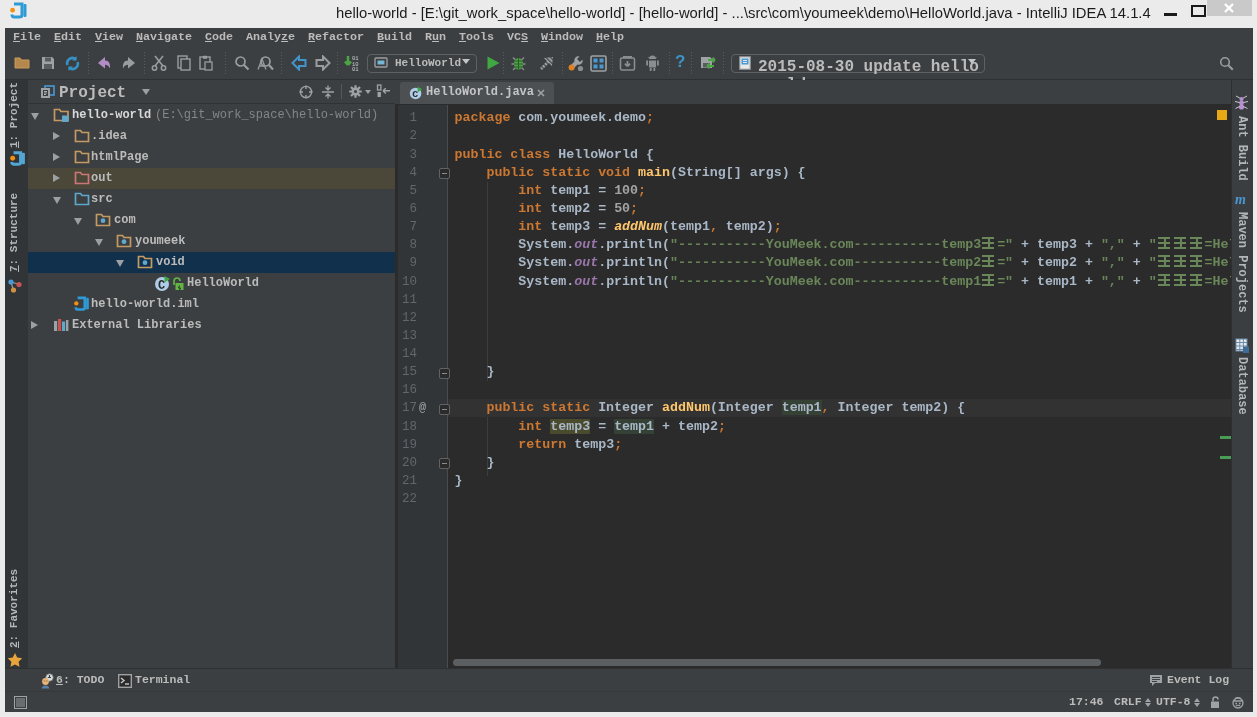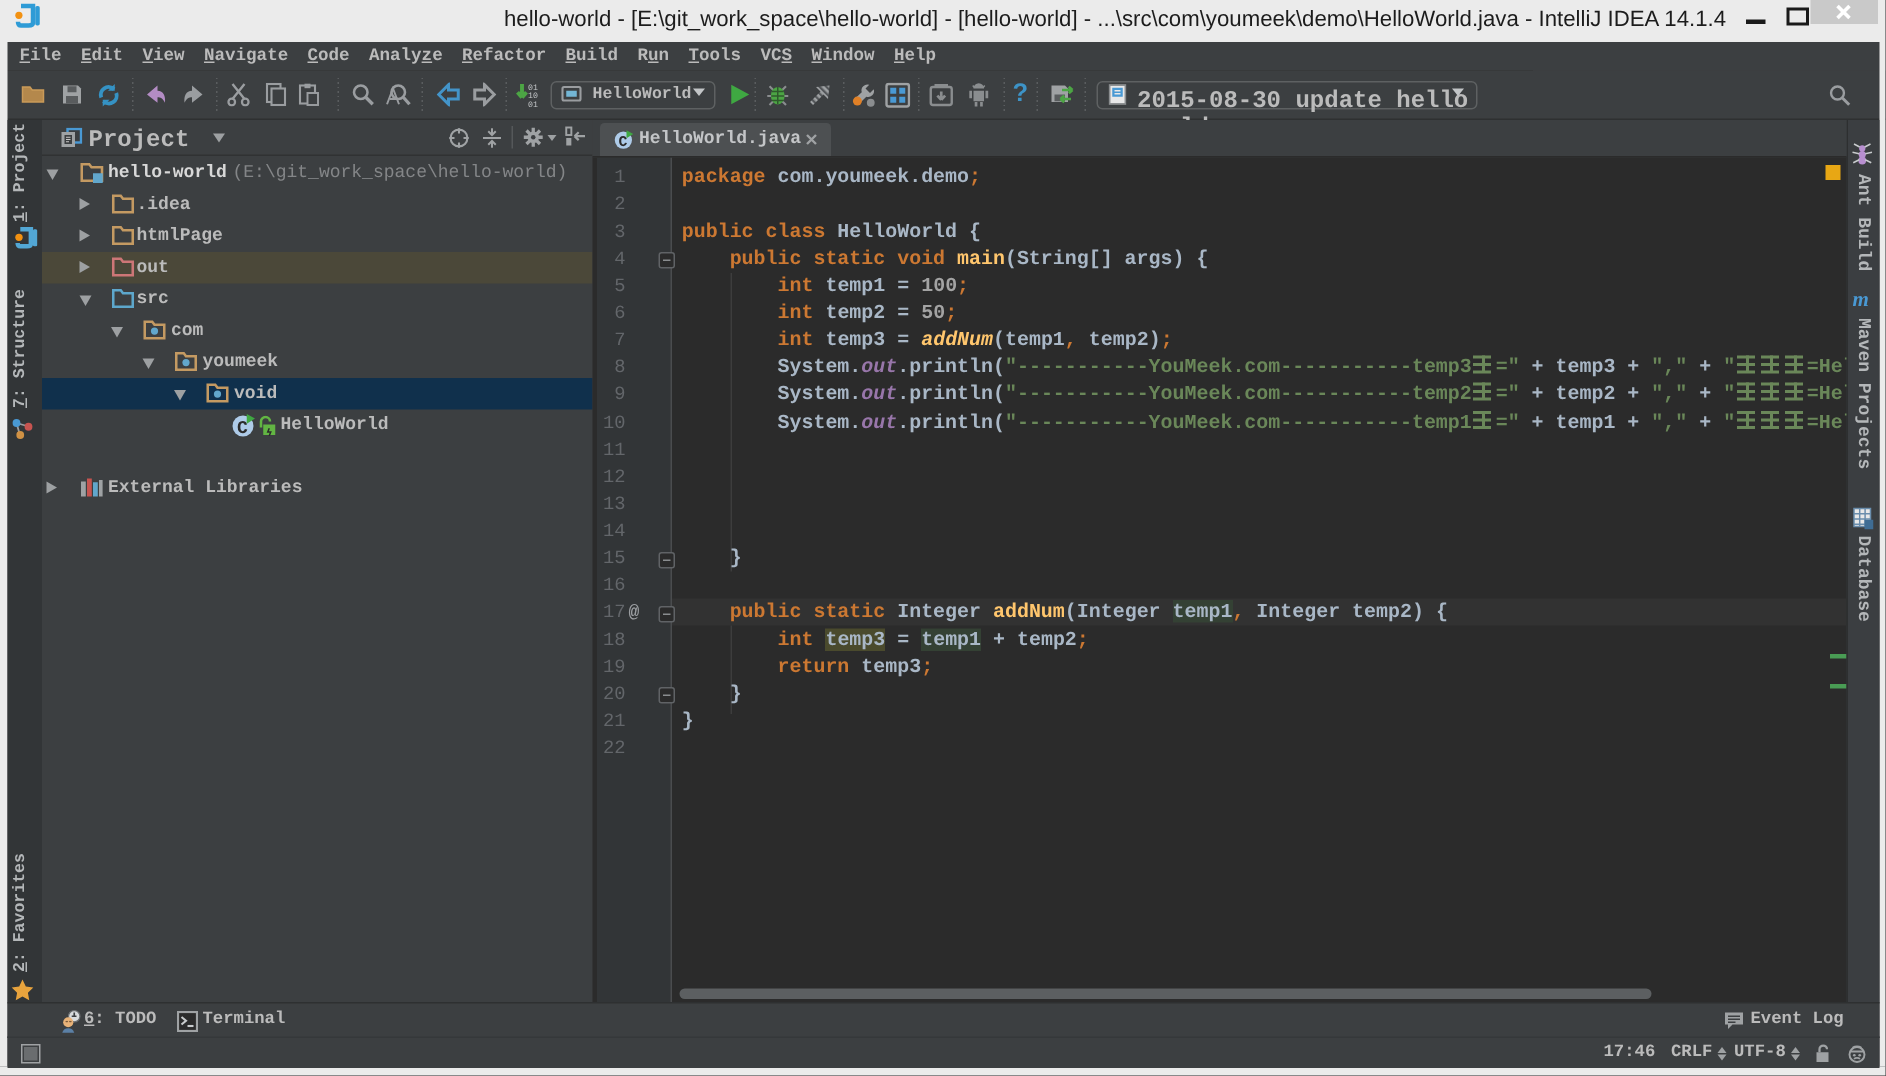--- a/index.html
+++ b/index.html
@@ -365,20 +365,30 @@
           <circle cx="8" cy="9" r="7" fill="#aecbe8"></circle>
           <text x="4" y="13.5" font-size="12" font-weight="bold" fill="#2b2b2b" font-family="Liberation Mono">C</text>
           <path d="M10.5 1 L16 4 L10.5 7.5 z" fill="#3fa842"></path>
         </svg>
     <svg class="ticon" style="left:144px;top:4px" width="13" height="14" viewBox="0 0 13 14">
           <rect x="3.5" y="6" width="8" height="7" fill="#62b543"></rect>
           <path d="M2 8 V4 a3 3 0 0 1 6 0" fill="none" stroke="#62b543" stroke-width="1.7"></path>
           <path d="M7.5 8.5 l-1 2.5 h2 l-1 2.5" stroke="#2b2b2b" stroke-width="1" fill="none"></path>
         </svg>
     <span class="tx" style="left:159px">HelloWorld</span>
+  </div>
+  <div class="trow" style="top:214px">
+    <svg class="ticon" style="left:46px" width="16" height="16" viewBox="0 0 16 16">
+          <g transform="scale(0.9)">
+            <path d="M4 2 H12 V13 Q12 15 9 15 H4 Q2 15 2 12.5" fill="none" stroke="#2e9bd6" stroke-width="3"></path>
+            <rect x="13.5" y="2" width="3" height="13" rx="1.2" fill="#2e9bd6"></rect>
+            <circle cx="2.6" cy="8.2" r="2.4" fill="#f29111"></circle>
+          </g>
+        </svg>
+    <span class="tx" style="left:63px">hello-world.iml</span>
   </div>
   <div class="trow" style="top:235px">
     <span class="arr right" style="left:3px"></span>
     <svg class="ticon" style="left:25px" width="16" height="16" viewBox="0 0 16 16">
           <rect x="1" y="4" width="3.2" height="10" fill="#9fa2a4"></rect>
           <rect x="5" y="2" width="3.2" height="12" fill="#c75450"></rect>
           <rect x="9" y="4.5" width="3.2" height="9.5" fill="#62a7cc"></rect>
           <rect x="13" y="3" width="2.4" height="11" fill="#9fa2a4"></rect>
         </svg>
     <span class="tx" style="left:44px">External Libraries</span>

